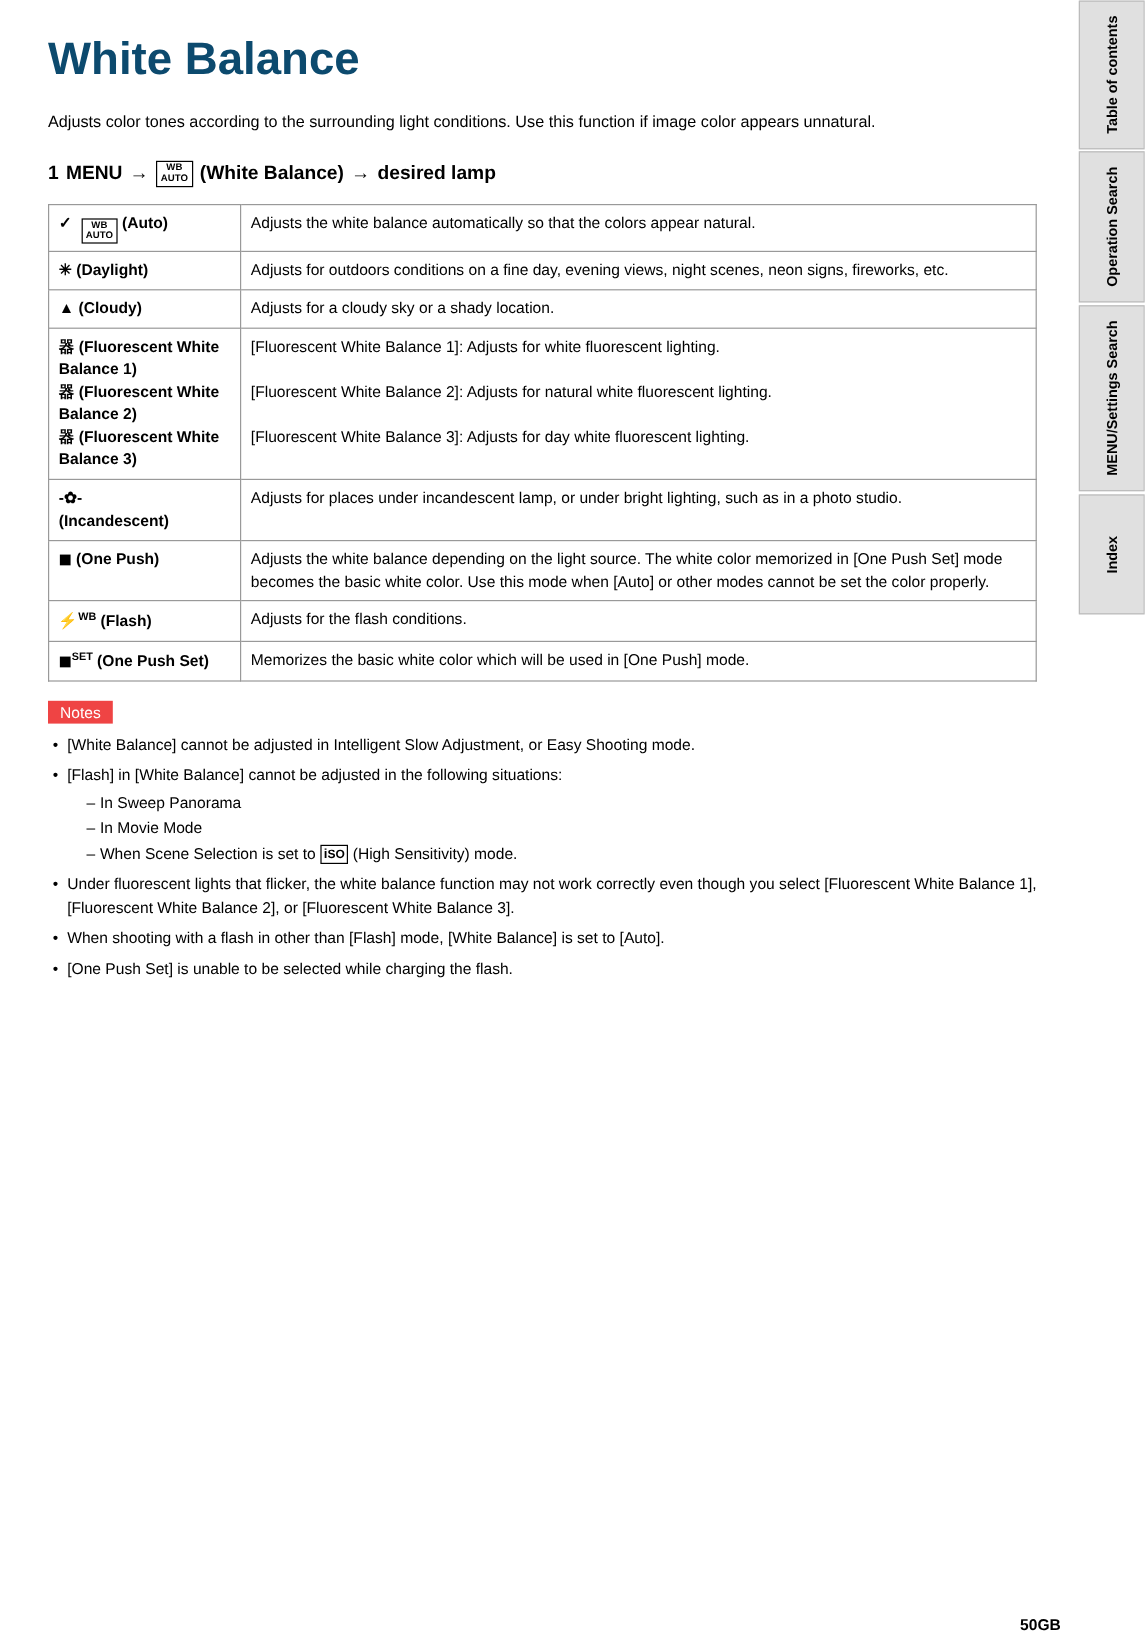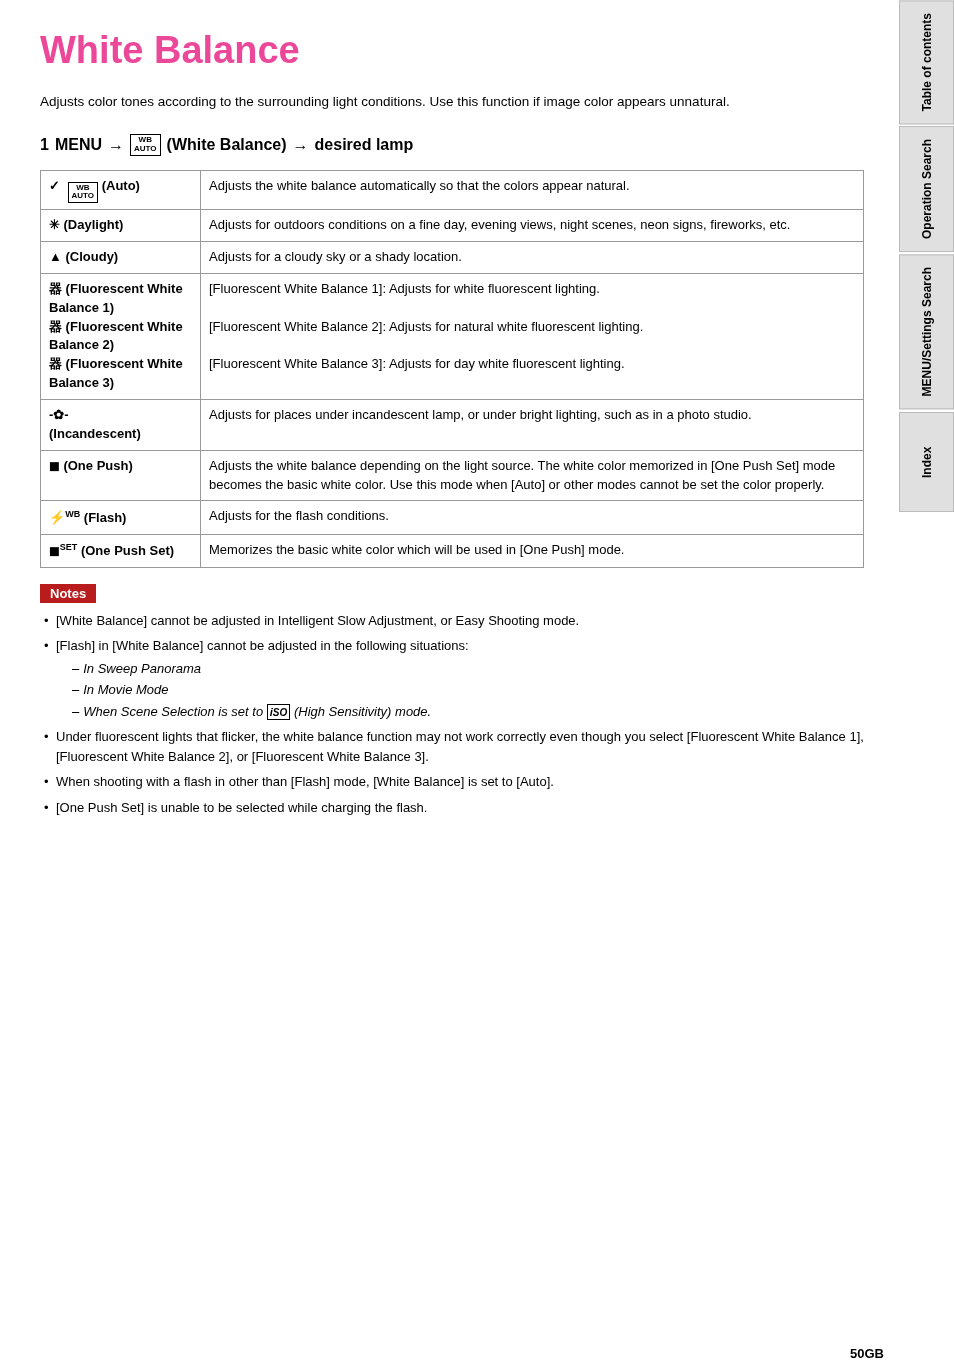--- a/index.html
+++ b/index.html
@@ -14,21 +14,21 @@
     }
 
     .main-content {
       margin-right: 60px;
       padding: 30px 30px 30px 40px;
     }
 
     h1 {
       font-size: 38px;
       font-weight: bold;
-      color: #ec4899;
+      color: #0c4a6e;
       margin-bottom: 20px;
       line-height: 1.1;
     }
 
     .intro-text {
       font-size: 13.5px;
       line-height: 1.5;
       margin-bottom: 22px;
     }
 
@@ -78,23 +78,23 @@
       font-weight: bold;
     }
 
     
     .notes-section {
       margin-top: 10px;
     }
 
     .notes-label {
       display: inline-block;
-      background: #b91c1c;
+      background: #ef4444;
       color: #fff;
-      font-weight: bold;
+      font-weight: normal;
       font-size: 13px;
       padding: 2px 10px;
       margin-bottom: 8px;
     }
 
     .notes-list {
       list-style: none;
       padding-left: 0;
     }
 
@@ -115,21 +115,20 @@
     .notes-list .sub-list {
       list-style: none;
       padding-left: 16px;
       margin-top: 3px;
     }
 
     .notes-list .sub-list li {
       position: relative;
       margin-bottom: 2px;
       line-height: 1.5;
-      font-style: italic;
     }
 
     .notes-list .sub-list li::before {
       content: "–";
       margin-right: 4px;
     }
 
     
     .page-number {
       position: absolute;

